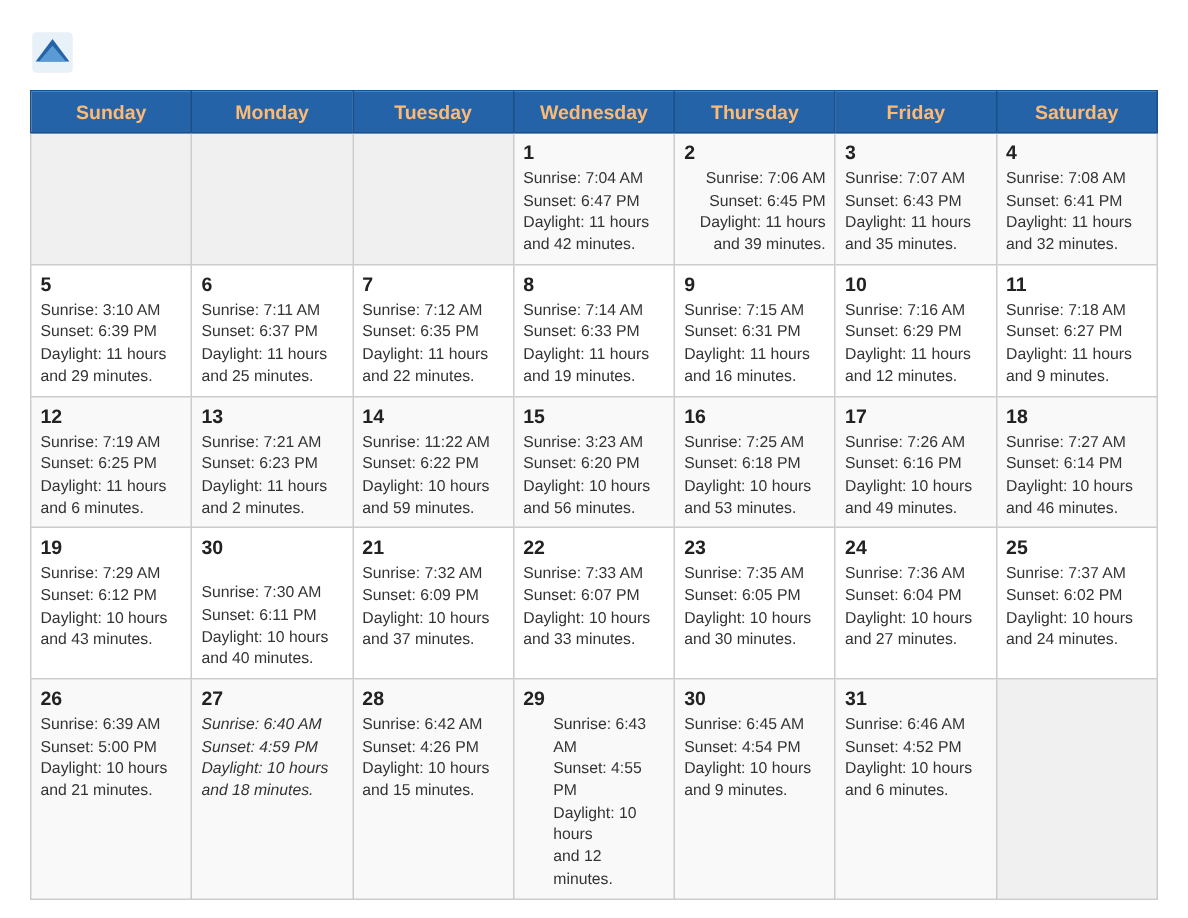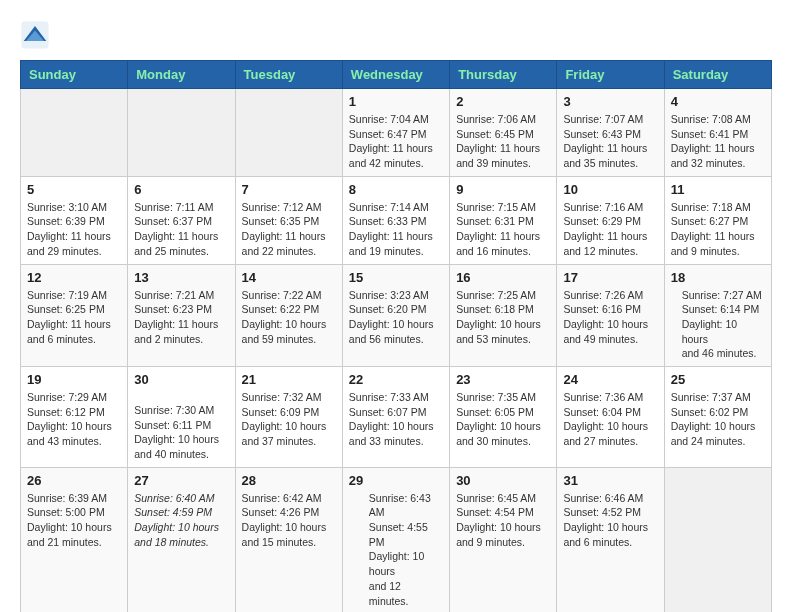--- a/index.html
+++ b/index.html
@@ -44,25 +44,25 @@
       font-size: 16px;
       color: #444;
     }
     .calendar {
       width: 100%;
       border-collapse: collapse;
       border: 1px solid #ccc;
     }
     .calendar th {
       background: #2563a8;
-      color: #86efac;
+      color: #fdba74;
       font-size: 13px;
       font-weight: bold;
       padding: 6px 8px;
-      text-align: left;
+      text-align: center;
       border: 1px solid #1a4f8a;
     }
     .calendar td {
       vertical-align: top;
       border: 1px solid #ccc;
       padding: 5px 6px;
       width: 107px;
       min-height: 80px;
       background: #fff;
       font-size: 11px;
@@ -129,21 +129,21 @@
         <td class="empty-cell"></td>
         <td>
           <div class="day-number">1</div>
           <div class="day-detail" style="white-space: pre-line;">Sunrise: 7:04 AM
 Sunset: 6:47 PM
 Daylight: 11 hours
 and 42 minutes.</div>
         </td>
         <td>
           <div class="day-number">2</div>
-          <div class="day-detail" style="white-space: pre-line;">Sunrise: 7:06 AM
+          <div class="day-detail" style="white-space: pre-line; text-align: right;">Sunrise: 7:06 AM
 Sunset: 6:45 PM
 Daylight: 11 hours
 and 39 minutes.</div>
         </td>
         <td>
           <div class="day-number">3</div>
           <div class="day-detail" style="white-space: pre-line;">Sunrise: 7:07 AM
 Sunset: 6:43 PM
 Daylight: 11 hours
 and 35 minutes.</div>
@@ -217,21 +217,21 @@
         </td>
         <td>
           <div class="day-number">13</div>
           <div class="day-detail" style="white-space: pre-line;">Sunrise: 7:21 AM
 Sunset: 6:23 PM
 Daylight: 11 hours
 and 2 minutes.</div>
         </td>
         <td>
           <div class="day-number">14</div>
-          <div class="day-detail" style="white-space: pre-line;">Sunrise: 7:22 AM
+          <div class="day-detail" style="white-space: pre-line;">Sunrise: 11:22 AM
 Sunset: 6:22 PM
 Daylight: 10 hours
 and 59 minutes.</div>
         </td>
         <td>
           <div class="day-number">15</div>
           <div class="day-detail" style="white-space: pre-line;">Sunrise: 3:23 AM
 Sunset: 6:20 PM
 Daylight: 10 hours
 and 56 minutes.</div>
@@ -245,21 +245,21 @@
         </td>
         <td>
           <div class="day-number">17</div>
           <div class="day-detail" style="white-space: pre-line;">Sunrise: 7:26 AM
 Sunset: 6:16 PM
 Daylight: 10 hours
 and 49 minutes.</div>
         </td>
         <td>
           <div class="day-number">18</div>
-          <div class="day-detail" style="white-space: pre-line; margin-left: 11px;">Sunrise: 7:27 AM
+          <div class="day-detail" style="white-space: pre-line;">Sunrise: 7:27 AM
 Sunset: 6:14 PM
 Daylight: 10 hours
 and 46 minutes.</div>
         </td>
       </tr>
       <tr>
         <td>
           <div class="day-number">19</div>
           <div class="day-detail" style="white-space: pre-line;">Sunrise: 7:29 AM
 Sunset: 6:12 PM

